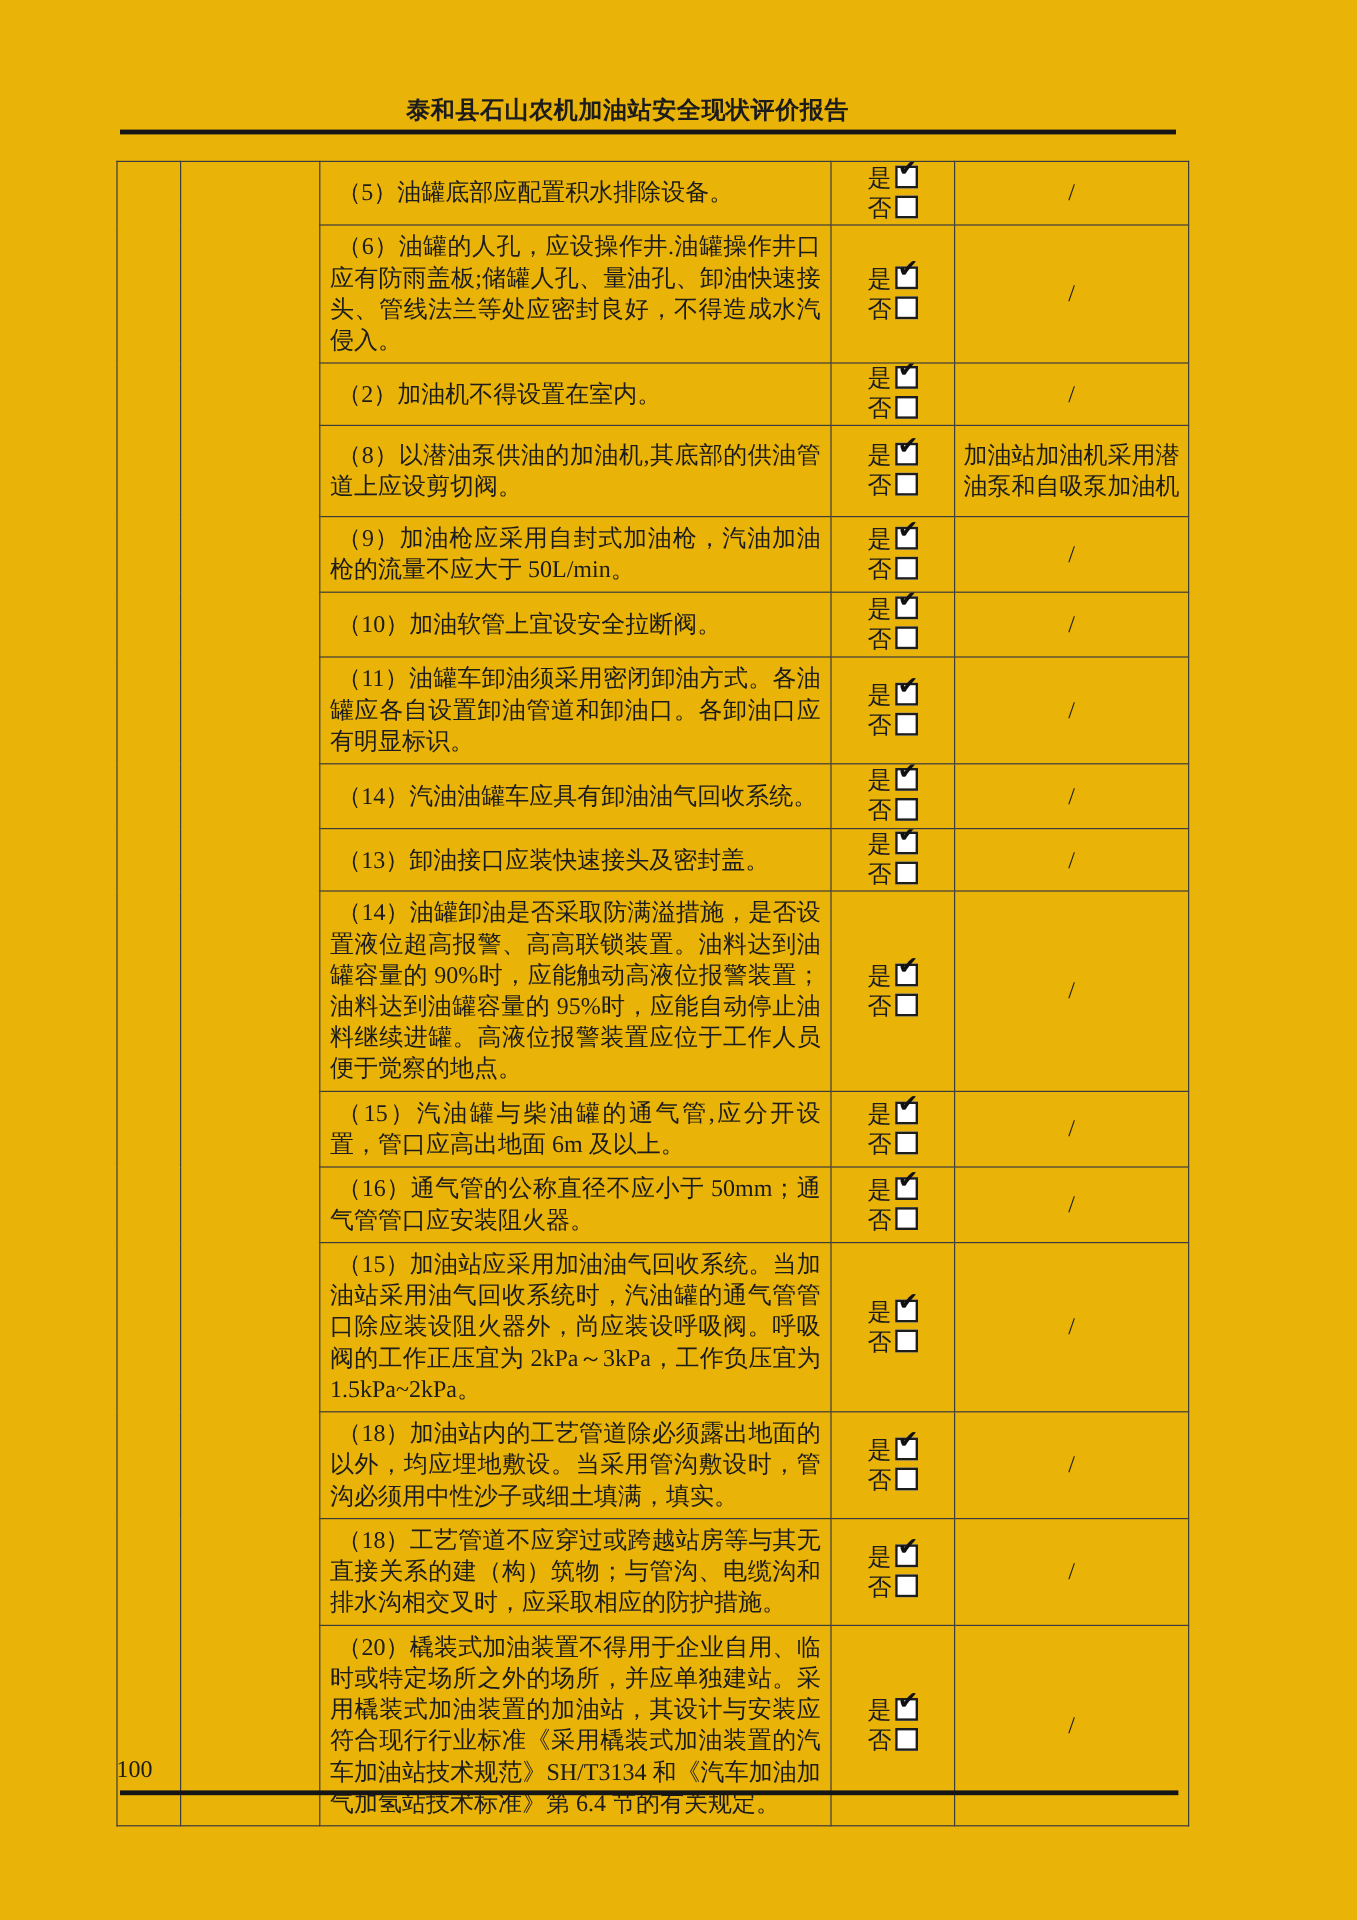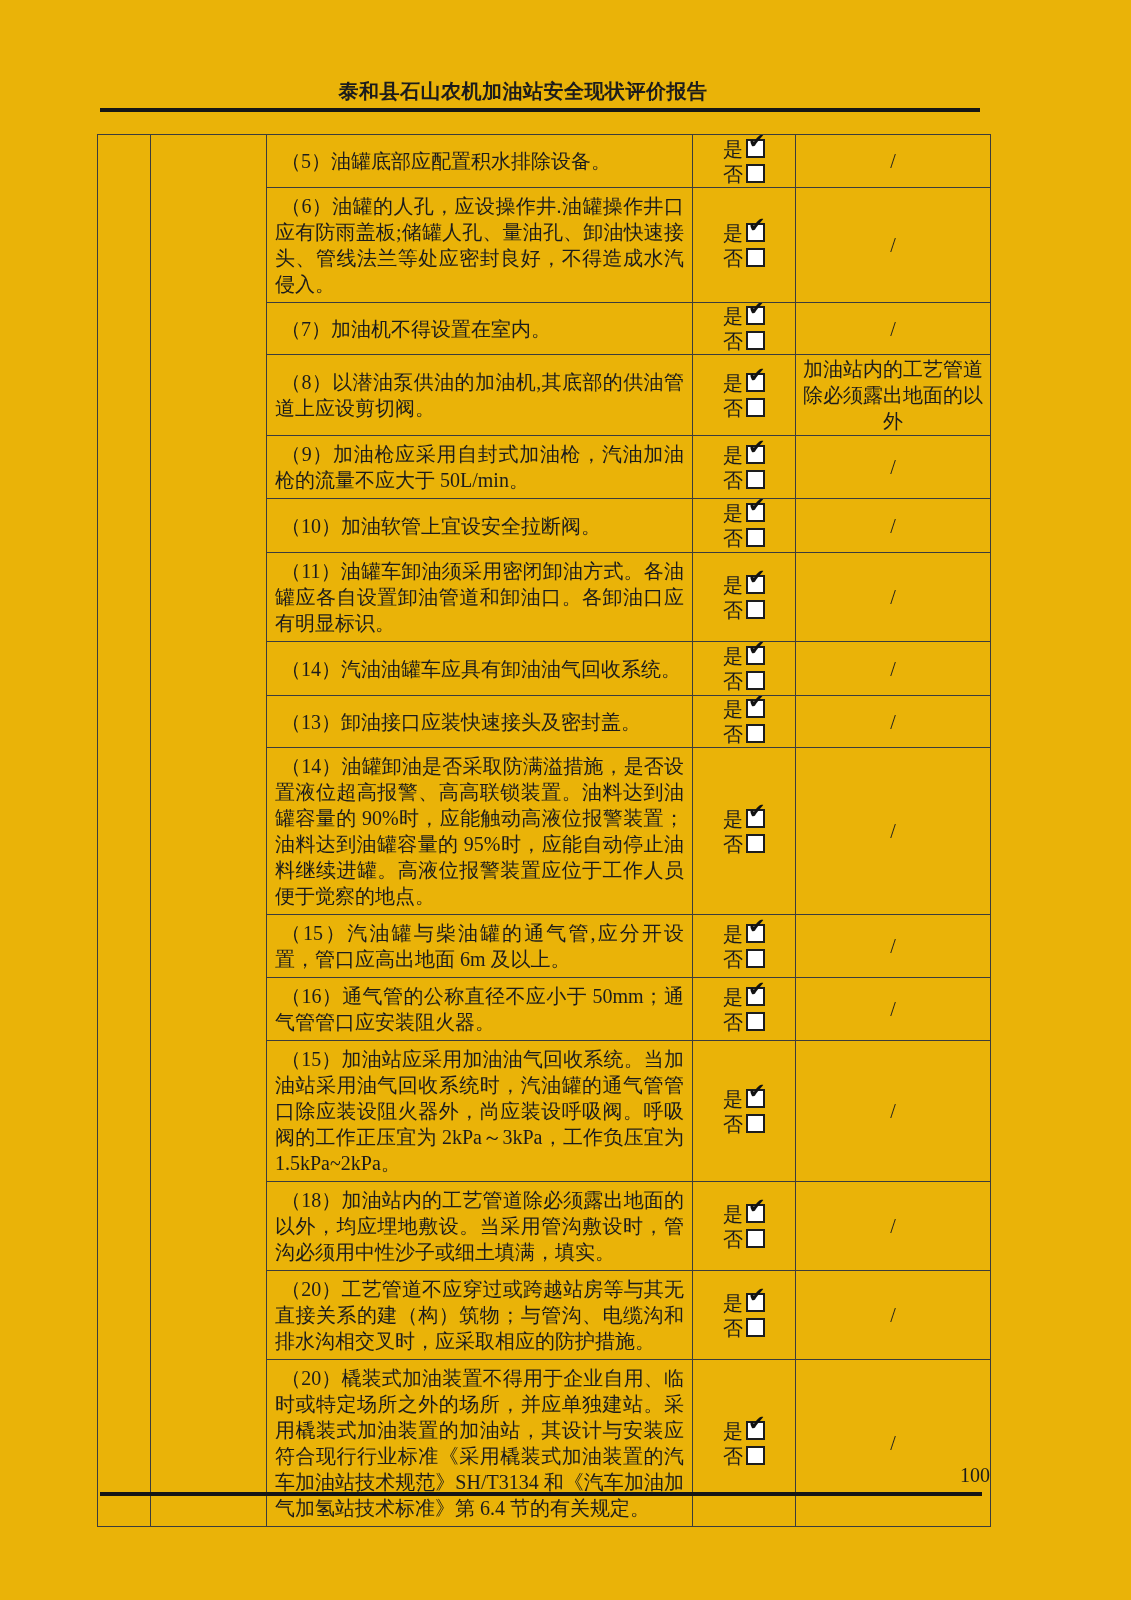--- a/index.html
+++ b/index.html
@@ -29,21 +29,21 @@
   .cbl { line-height:24px; white-space:nowrap; margin:1px 0; }
   .cb {
     display:inline-block; width:15px; height:15px; border:2px solid #1d1d1d;
     vertical-align:-2px; margin-left:3px; position:relative; background:#fff;
   }
   .cb .mark {
     position:absolute; left:0px; top:-10px; font-size:21px; font-weight:700;
     font-family:"DejaVu Sans",sans-serif; color:#111; line-height:21px;
   }
   .page-num {
-    position:absolute; top:1464px; left:97px; width:893px; text-align:right; font-size:20px;
+    position:absolute; top:1464px; left:97px; width:893px; text-align:left; font-size:20px;
   }
   .foot-rule {
     position:absolute; top:1492px; left:100px; width:882px; height:3.5px; background:#161616;
   }
   .foot-row {
     position:absolute; top:1500px; left:97px; width:893px;
     display:flex; justify-content:space-between; box-sizing:border-box;
     padding:0 38px 0 50px; font-size:20px;
   }
 </style>
@@ -76,34 +76,34 @@
         </tr>
         <tr style="height: 107px;">
           <td class="c-text">（6）油罐的人孔，应设操作井.油罐操作井口应有防雨盖板;储罐人孔、量油孔、卸油快速接头、管线法兰等处应密封良好，不得造成水汽侵入。</td>
           <td class="c-check">
             <div class="cbl"><span>是</span><span class="cb checked"><span class="mark">✔</span></span></div>
             <div class="cbl"><span>否</span><span class="cb"></span></div>
           </td>
           <td class="c-remark">/</td>
         </tr>
         <tr style="height: 52px;">
-          <td class="c-text">（7）加油机不得设置在室内。</td>
+          <td class="c-text">（2）加油机不得设置在室内。</td>
           <td class="c-check">
             <div class="cbl"><span>是</span><span class="cb checked"><span class="mark">✔</span></span></div>
             <div class="cbl"><span>否</span><span class="cb"></span></div>
           </td>
           <td class="c-remark">/</td>
         </tr>
         <tr style="height: 76px;">
           <td class="c-text">（8）以潜油泵供油的加油机,其底部的供油管道上应设剪切阀。</td>
           <td class="c-check">
             <div class="cbl"><span>是</span><span class="cb checked"><span class="mark">✔</span></span></div>
             <div class="cbl"><span>否</span><span class="cb"></span></div>
           </td>
-          <td class="c-remark">加油站内的工艺管道除必须露出地面的以外</td>
+          <td class="c-remark">加油站加油机采用潜油泵和自吸泵加油机</td>
         </tr>
         <tr style="height: 53px;">
           <td class="c-text">（9）加油枪应采用自封式加油枪，汽油加油枪的流量不应大于 50L/min。</td>
           <td class="c-check">
             <div class="cbl"><span>是</span><span class="cb checked"><span class="mark">✔</span></span></div>
             <div class="cbl"><span>否</span><span class="cb"></span></div>
           </td>
           <td class="c-remark">/</td>
         </tr>
         <tr style="height: 54px;">
@@ -172,21 +172,21 @@
         </tr>
         <tr style="height: 80px;">
           <td class="c-text">（18）加油站内的工艺管道除必须露出地面的以外，均应埋地敷设。当采用管沟敷设时，管沟必须用中性沙子或细土填满，填实。</td>
           <td class="c-check">
             <div class="cbl"><span>是</span><span class="cb checked"><span class="mark">✔</span></span></div>
             <div class="cbl"><span>否</span><span class="cb"></span></div>
           </td>
           <td class="c-remark">/</td>
         </tr>
         <tr style="height: 80px;">
-          <td class="c-text">（20）工艺管道不应穿过或跨越站房等与其无直接关系的建（构）筑物；与管沟、电缆沟和排水沟相交叉时，应采取相应的防护措施。</td>
+          <td class="c-text">（18）工艺管道不应穿过或跨越站房等与其无直接关系的建（构）筑物；与管沟、电缆沟和排水沟相交叉时，应采取相应的防护措施。</td>
           <td class="c-check">
             <div class="cbl"><span>是</span><span class="cb checked"><span class="mark">✔</span></span></div>
             <div class="cbl"><span>否</span><span class="cb"></span></div>
           </td>
           <td class="c-remark">/</td>
         </tr>
         <tr style="height: 155px;">
           <td class="c-text">（20）橇装式加油装置不得用于企业自用、临时或特定场所之外的场所，并应单独建站。采用橇装式加油装置的加油站，其设计与安装应符合现行行业标准《采用橇装式加油装置的汽车加油站技术规范》SH/T3134 和《汽车加油加气加氢站技术标准》第 6.4 节的有关规定。</td>
           <td class="c-check">
             <div class="cbl"><span>是</span><span class="cb checked"><span class="mark">✔</span></span></div>

